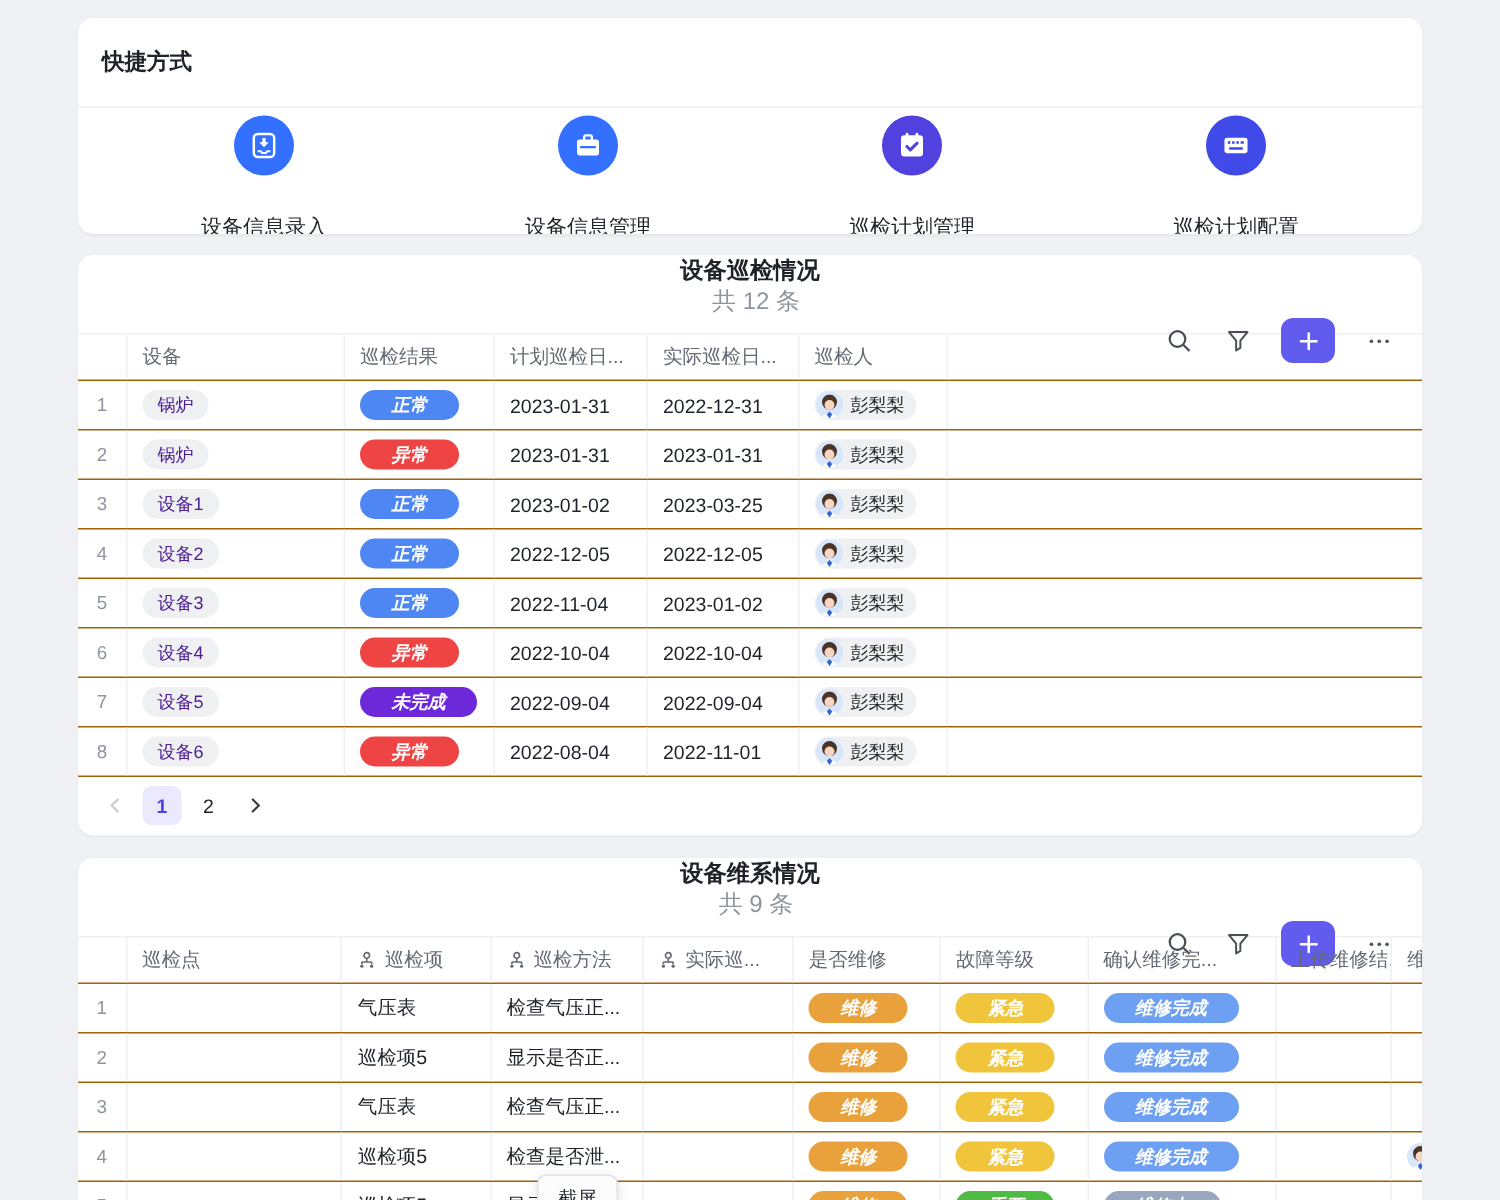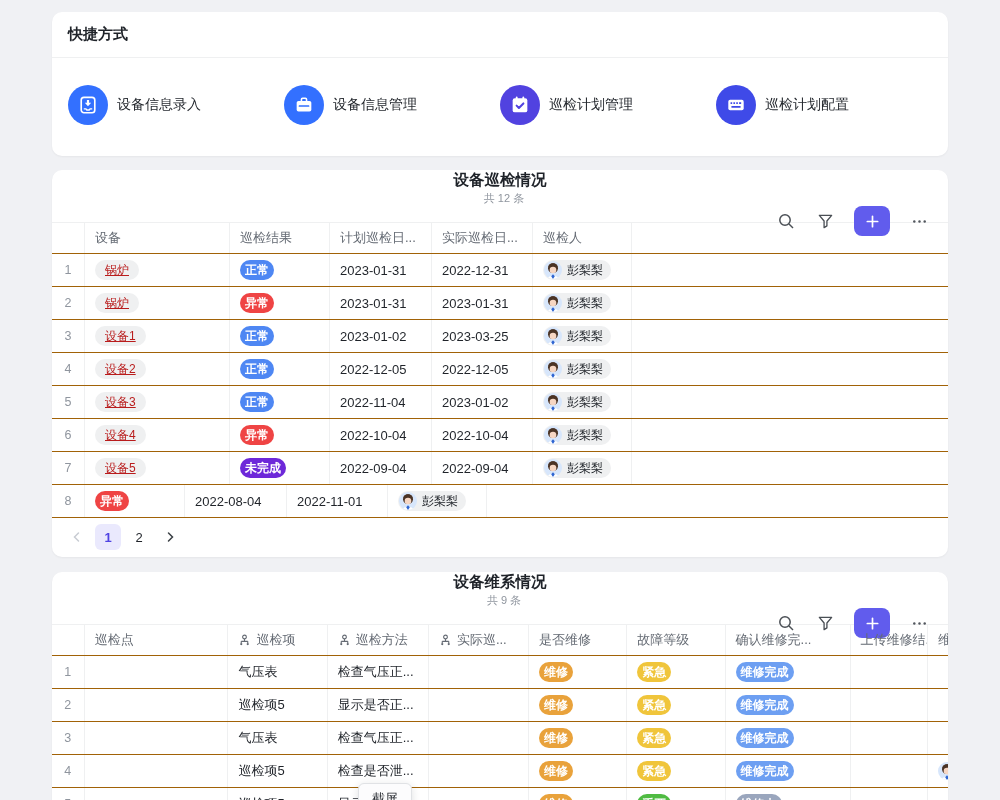--- a/index.html
+++ b/index.html
@@ -10,51 +10,51 @@
     font-family:"Liberation Sans","DejaVu Sans",sans-serif;
     color:#1f2329;
   }
   .card { position:absolute; left:52px; width:896px; background:#fff; border-radius:10px;
           box-shadow:0 1px 2px rgba(31,35,41,.05); overflow:hidden; }
   #shortcuts-card  { top:12px;  height:144px; }
   #inspection-card { top:170px; height:387px; }
   #maintenance-card{ top:572px; height:320px; }
 
   
-  .sc-title { height:46px; border-bottom:1px solid #eff0f1; display:flex; align-items:center;
+  .sc-title { height:60px; border-bottom:1px solid #eff0f1; display:flex; align-items:center;
               padding:0 16px; font-size:15px; font-weight:700; }
   .sc-row { display:flex; height:93px; align-items:center; padding:0 16px; }
-  .shortcut { flex:1; display:flex; align-items:center; gap:9px; cursor:pointer; }
+  .shortcut { flex:1; display:flex; flex-direction:column; align-items:center; gap:26px; cursor:pointer; }
   .sc-circle { width:40px; height:40px; border-radius:50%; display:flex; align-items:center; justify-content:center; }
   .sc-label { font-size:14px; }
 
   
   .panel-header { height:52px; display:flex; align-items:center; padding:0 16px;flex-direction:column; }
   .panel-title { font-size:15.5px; font-weight:700; }
-  .panel-count { font-size:11px; color:#8f959e; margin-left:8px; }
+  .panel-count { font-size:16px; color:#8f959e; margin-left:8px; }
   .panel-tools { margin-left:auto; display:flex; align-items:center; gap:13px; }
   .tool-btn { width:26px; height:26px; display:flex; align-items:center; justify-content:center; cursor:pointer; }
   .add-btn { width:36px; height:30px; background:#615ced; border-radius:8px; margin:0 3px;
              display:flex; align-items:center; justify-content:center; cursor:pointer; }
 
   
   .t-head,.t-row { display:flex; height:33px; border-bottom:1px solid #a16207; }
   .t-head { height:32px; border-top:1px solid #eff0f1; }
   .cell { display:flex; align-items:center; gap:5px; padding:0 10px; border-right:1px solid #eff0f1;
           overflow:hidden; white-space:nowrap; font-size:13px; color:#1f2329; }
   .t-head .cell { color:#646a73; font-size:13px; }
   .c-num { width:33px; justify-content:center; padding:0; color:#8f959e; font-size:12.5px; }
   .w1{width:145px} .w2{width:100px} .w3{width:102px} .w4{width:101px} .w5{width:99px}
   .w6{width:126px} .w7{width:78px}
   .filler { flex:1; border-right:none; }
 
   .tag { background:#eff0f1; border-radius:10px; height:20px; padding:0 10px;
-         display:inline-flex; align-items:center; font-size:12px; color:#b91c1c;text-decoration:underline; }
-  .pill { border-radius:10px; height:20px; padding:0 5px; display:inline-flex; align-items:center;
-          font-size:12px; color:#fff; font-weight:600; flex:none; }
+         display:inline-flex; align-items:center; font-size:12px; color:#4c1d95; }
+  .pill { border-radius:10px; height:20px; padding:0 21px; display:inline-flex; align-items:center;
+          font-size:12px; color:#fff; font-weight:600; flex:none;font-style:italic; }
   .pill.blue{background:#4e87f3} .pill.red{background:#ef4444} .pill.lime{background:#6d28d9}
   .pill.orange{background:#e9a23b} .pill.yellow{background:#f0c53b} .pill.lightblue{background:#6d9ff2}
   .pill.green{background:#4fbb42} .pill.gray{background:#9aa6bd}
 
   .person { background:#eff0f1; border-radius:10px; height:20px; padding:0 8px 0 1px;
             display:inline-flex; align-items:center; gap:5px; font-size:12px; flex:none; }
   .avatar { width:18px; height:18px; border-radius:50%; overflow:hidden; display:inline-flex; flex:none; }
 
   .pagination { display:flex; align-items:center; gap:5px; padding:6px 12px; }
   .pg { min-width:26px; height:26px; border-radius:6px; display:flex; align-items:center;
@@ -388,20 +388,23 @@
               </svg>
             </span>
             <span>彭梨梨</span>
           </span>
         </div>
         <div class="cell filler"></div>
       </div>
 
       <div class="t-row">
         <div class="cell c-num">8</div>
+        <div class="cell w1">
+          <span class="tag">设备6</span>
+        </div>
         <div class="cell w2">
           <span class="pill red">异常</span>
         </div>
         <div class="cell w3">
           <span>2022-08-04</span>
         </div>
         <div class="cell w4">
           <span>2022-11-01</span>
         </div>
         <div class="cell w5">

